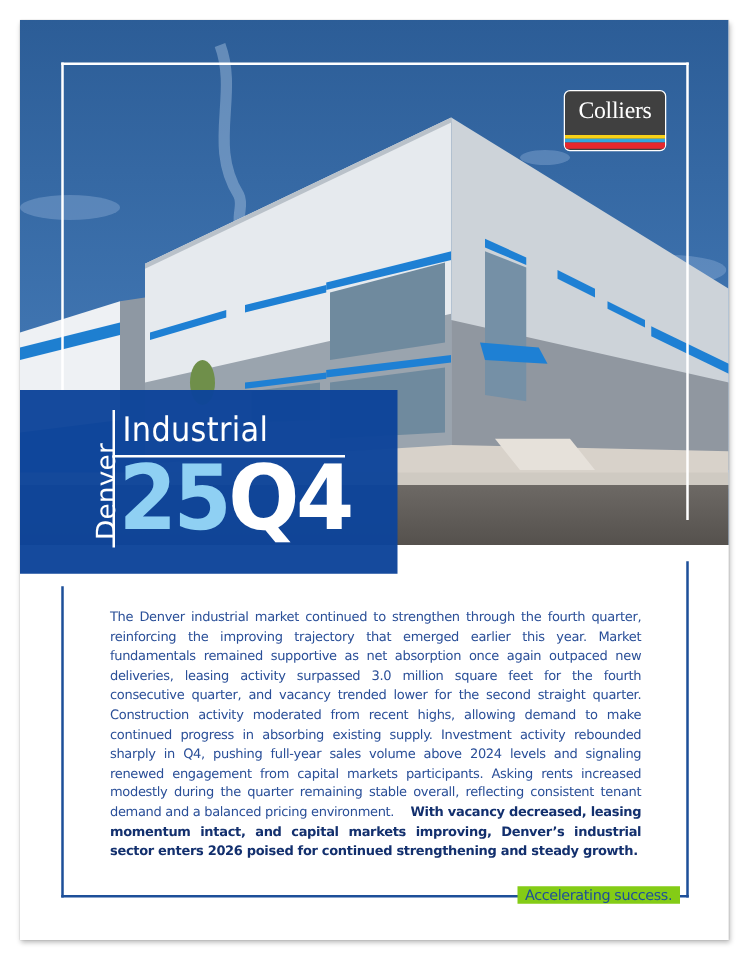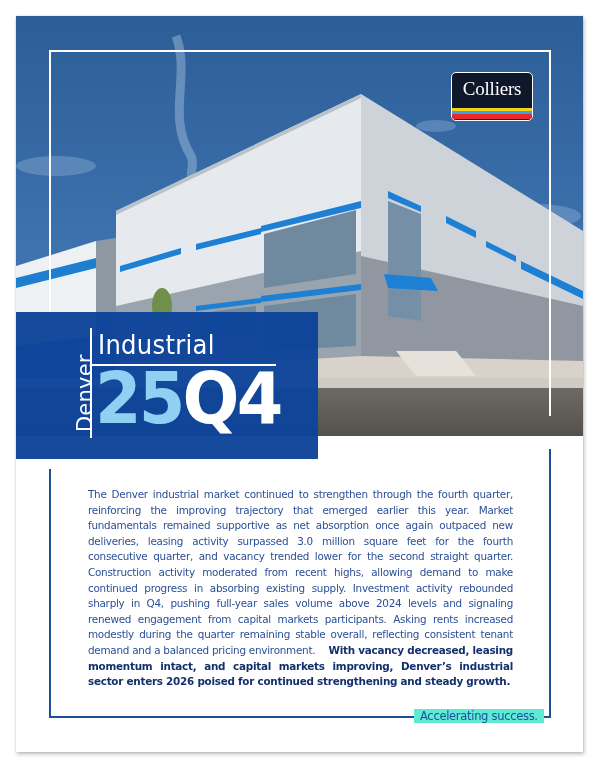--- a/index.html
+++ b/index.html
@@ -15,21 +15,21 @@
   }
   .photo {
     position: absolute; left: 16px; top: 16px; width: 567px; height: 420px;
     overflow: hidden;
   }
   .photo svg { display: block; }
   .frame-line { position: absolute; background: #ffffff; }
   .logo {
     position: absolute; left: 451px; top: 72px; width: 82px; height: 49px;
     border: 1.5px solid #ffffff; border-radius: 5px; overflow: hidden;
-    background: #0f172a; box-sizing: border-box;
+    background: #404040; box-sizing: border-box;
   }
   .logo-text {
     position: absolute; left: 0; right: 0; top: 5px; text-align: center;
     font-family: "Liberation Serif", "DejaVu Serif", serif;
     color: #ffffff; font-size: 19px; letter-spacing: -0.2px;
   }
   .logo-stripe { position: absolute; left: 0; right: 0; height: 3px; }
   .title-block {
     position: absolute; left: 16px; top: 312px; width: 302px; height: 147px;
     background: rgba(13, 68, 154, 0.97);
@@ -55,21 +55,21 @@
   .q-qtr { color: #ffffff; }
   .box-line { position: absolute; background: #1d4f99; }
   .body-text {
     position: absolute; left: 88px; top: 487px; width: 425px;
     font-family: "DejaVu Sans", sans-serif;
     font-size: 10.4px; line-height: 15.6px; color: #2a4f98; text-align: justify;
     letter-spacing: -0.25px;
   }
   .body-text b { color: #13306e; font-weight: bold; margin-left: 10px; }
   .tagline {
-    position: absolute; left: 414px; top: 709px; padding: 0 6px; background: #5eead4;
+    position: absolute; left: 414px; top: 709px; padding: 0 6px; background: #84cc16;
     font-family: "DejaVu Sans", sans-serif; font-size: 11.5px; color: #1d4f99;
     letter-spacing: -0.3px; white-space: nowrap;
   }
 </style>
 </head>
 <body>
 
 <div class="page"></div>
 
 <div class="photo">

